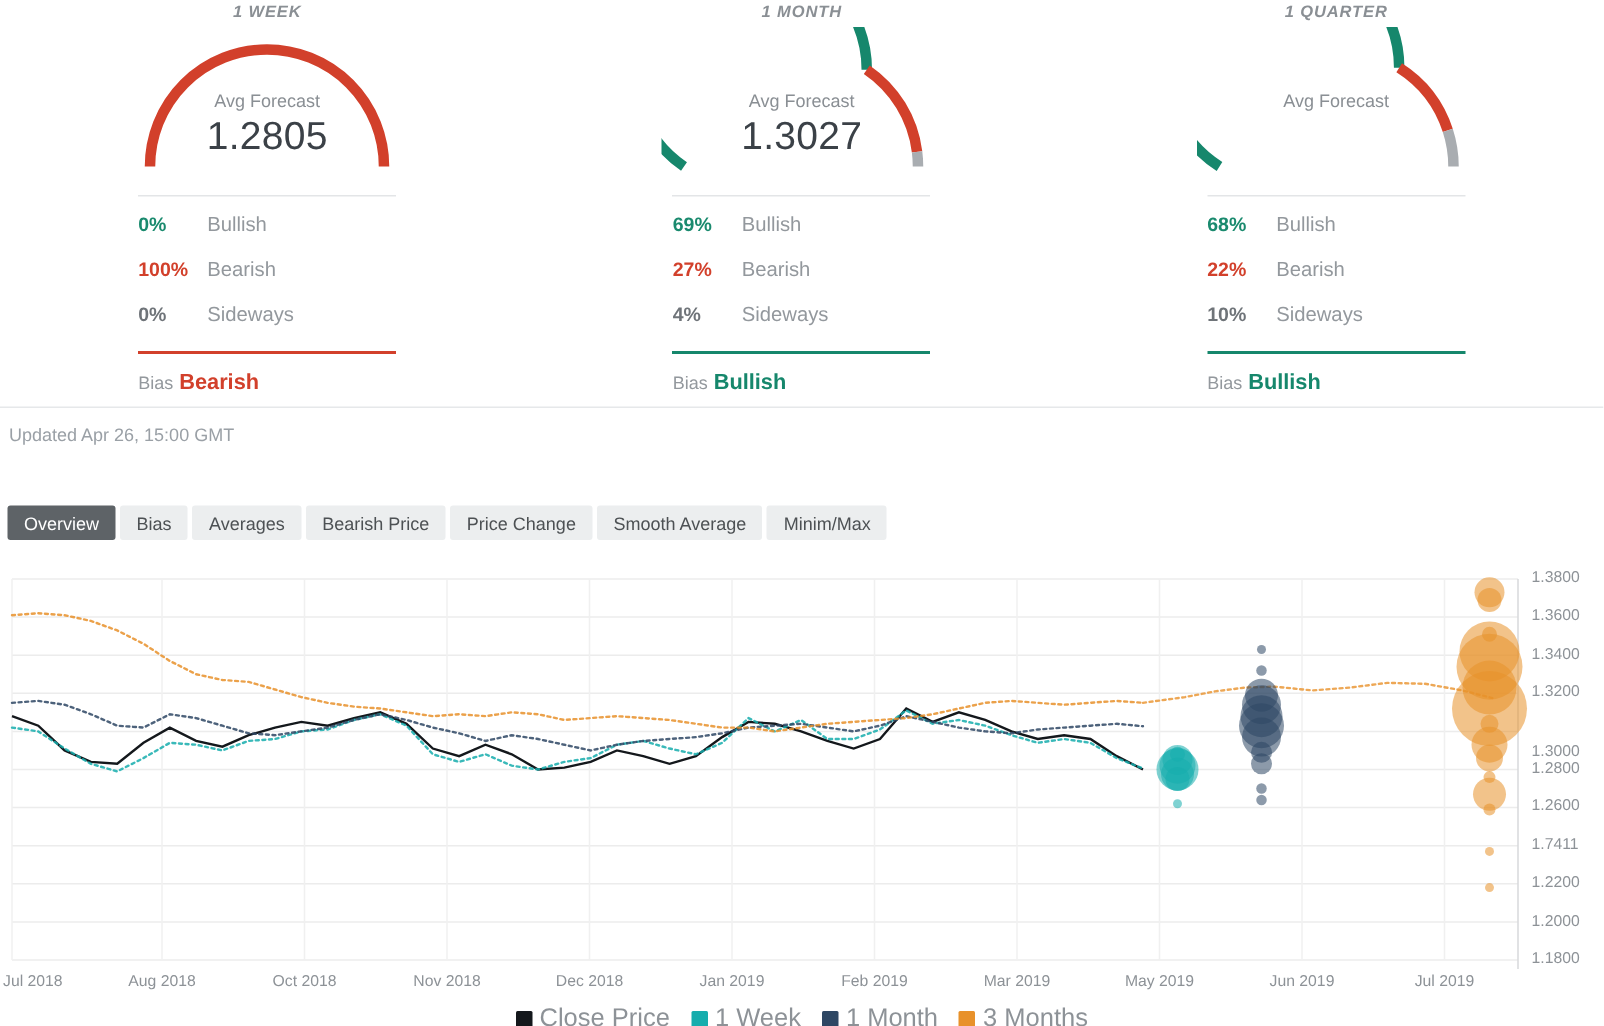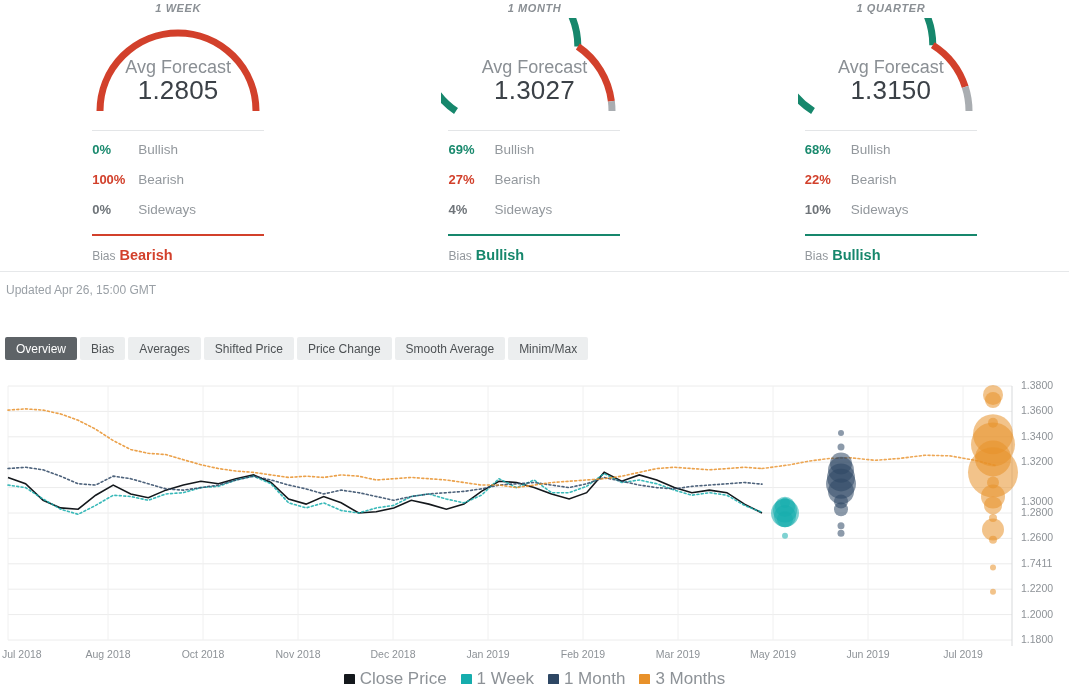--- a/index.html
+++ b/index.html
@@ -30,21 +30,21 @@
     color: #8a8f94;
     text-transform: uppercase;
     margin: 0 0 4px 0;
   }
   .gauge-wrap { position: relative; width: 186px; height: 100px; }
   .gauge-wrap svg { display: block; }
   .gauge-center {
     position: absolute; left: 0; right: 0; top: 42px;
     text-align: center;
   }
-  .gauge-label { font-size: 18px; color: #8a8f94; line-height: 15px; }
+  .gauge-label { font-size: 12px; color: #8a8f94; line-height: 15px; }
   .gauge-value { font-size: 26px; color: #3b4147; line-height: 30px; letter-spacing: .2px; }
 
   .stats {
     width: 172px;
     margin-top: 12px;
     border-top: 1px solid #e3e5e7;
     padding-top: 11px;
   }
   .stat-row { display: flex; align-items: baseline; height: 30px; }
   .stat-pct {
@@ -195,21 +195,20 @@
       <div class="gauge-wrap">
         <svg width="186" height="100" viewBox="0 0 186 100">
           <g id="arc-2">
               <path d="M 15.00 93.00 A 78 78 0 1 1 134.79 27.14" stroke="#16876c" stroke-width="7" fill="none"></path>
               <path d="M 134.79 27.14 A 78 78 0 0 1 167.18 68.90" stroke="#d2402b" stroke-width="7" fill="none"></path>
               <path d="M 167.18 68.90 A 78 78 0 0 1 171.00 93.00" stroke="#a9adb1" stroke-width="7" fill="none"></path>
             </g>
         </svg>
         <div class="gauge-center">
           <div class="gauge-label">Avg Forecast</div>
-          <div class="gauge-value">1.3150</div>
         </div>
       </div>
       <div class="stats">
         <div class="stat-row">
           <span class="stat-pct pct-bull">68%</span>
           <span class="stat-name">Bullish</span>
         </div>
         <div class="stat-row">
           <span class="stat-pct pct-bear">22%</span>
           <span class="stat-name">Bearish</span>
@@ -227,21 +226,21 @@
 
   </div>
 
   <div class="divider"></div>
   <div class="updated">Updated Apr 26, 15:00 GMT</div>
 
   <div class="tabs" id="tabs">
       <button class="tab active">Overview</button>
       <button class="tab">Bias</button>
       <button class="tab">Averages</button>
-      <button class="tab">Shifted Price</button>
+      <button class="tab">Bearish Price</button>
       <button class="tab">Price Change</button>
       <button class="tab">Smooth Average</button>
       <button class="tab">Minim/Max</button>
     </div>
 
   <div class="chart-area">
     <svg id="chart-svg" width="1069" height="272" viewBox="0 0 1069 272">
         <line x1="8" x2="1012" y1="8.00" y2="8.00" stroke="#ececec" stroke-width="1"></line>
         <line x1="8" x2="1012" y1="33.40" y2="33.40" stroke="#ececec" stroke-width="1"></line>
         <line x1="8" x2="1012" y1="58.80" y2="58.80" stroke="#ececec" stroke-width="1"></line>

